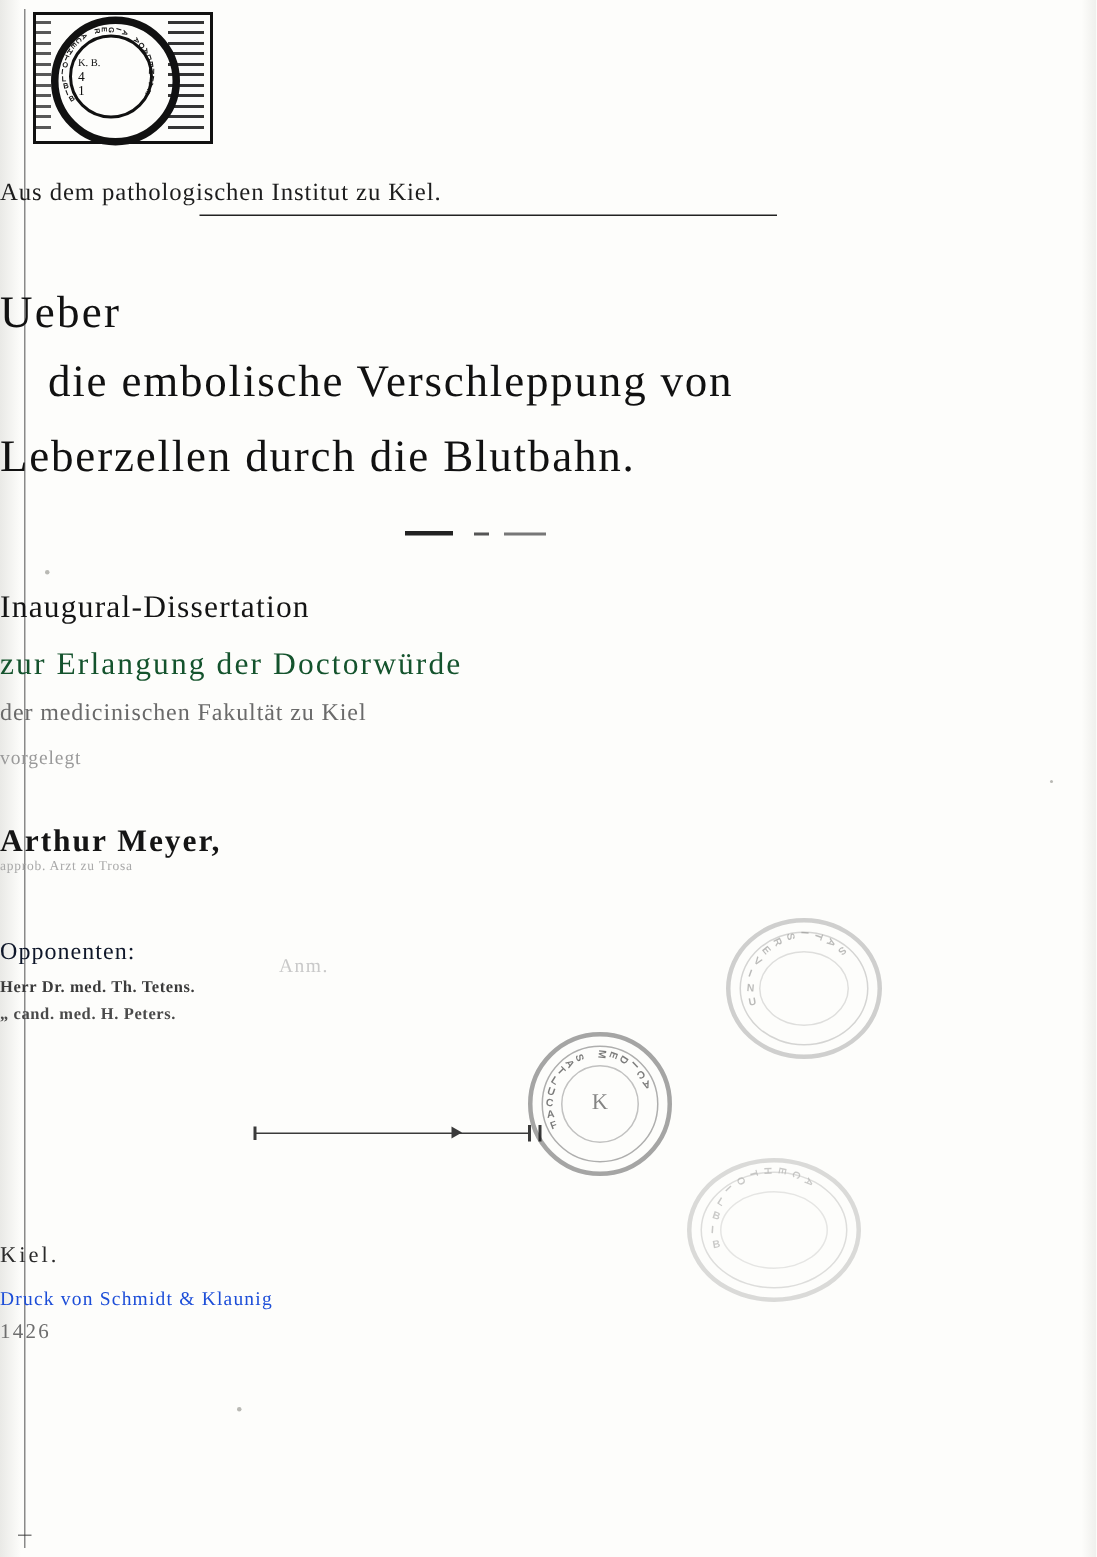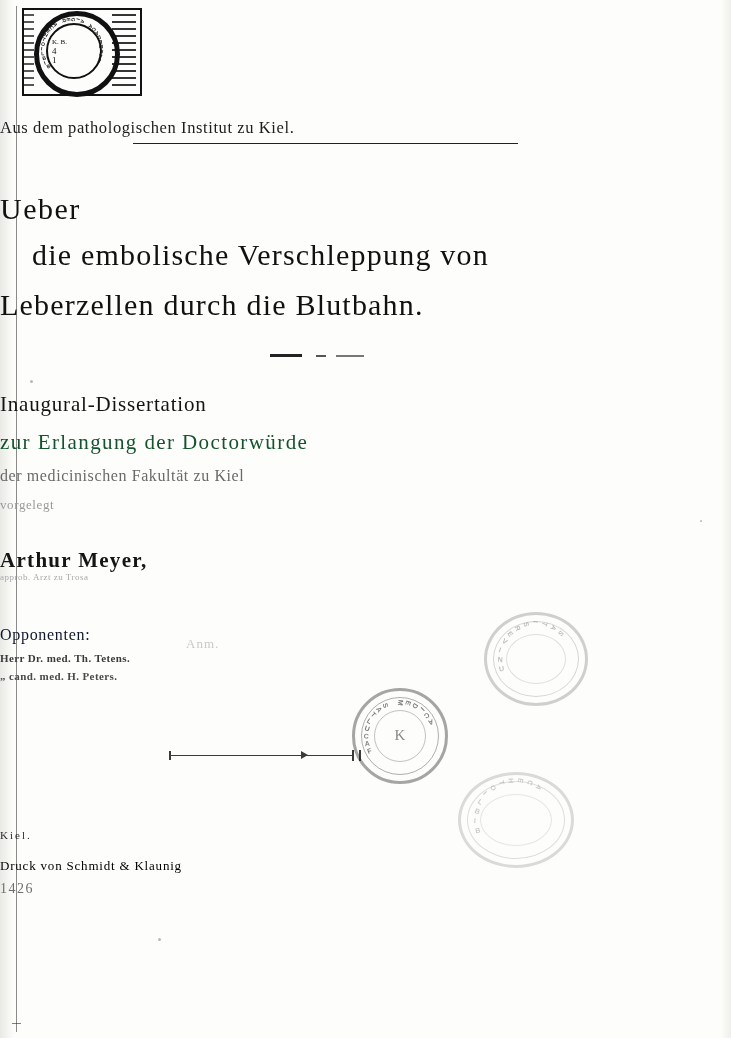--- a/index.html
+++ b/index.html
@@ -307,29 +307,29 @@
     position: absolute;
     left: 131px; top: -4px;
     width: 0; height: 0;
     border-top: 4px solid transparent;
     border-bottom: 4px solid transparent;
     border-left: 7px solid #3a3a3a;
   }
 
   #place {
     top: 829px;
-    font-size: 11px;
+    font-size: 15px;
     letter-spacing: 2px;
     color: #2a2a2a;
   }
   #printer {
     top: 858px;
     font-size: 13px;
     letter-spacing: 0.8px;
-    color: #000000;
+    color: #1d4ed8;
   }
   #year {
     top: 881px;
     font-size: 14px;
     letter-spacing: 1.5px;
     color: #6e6e6e;
   }
 
   
   .round-stamp {

